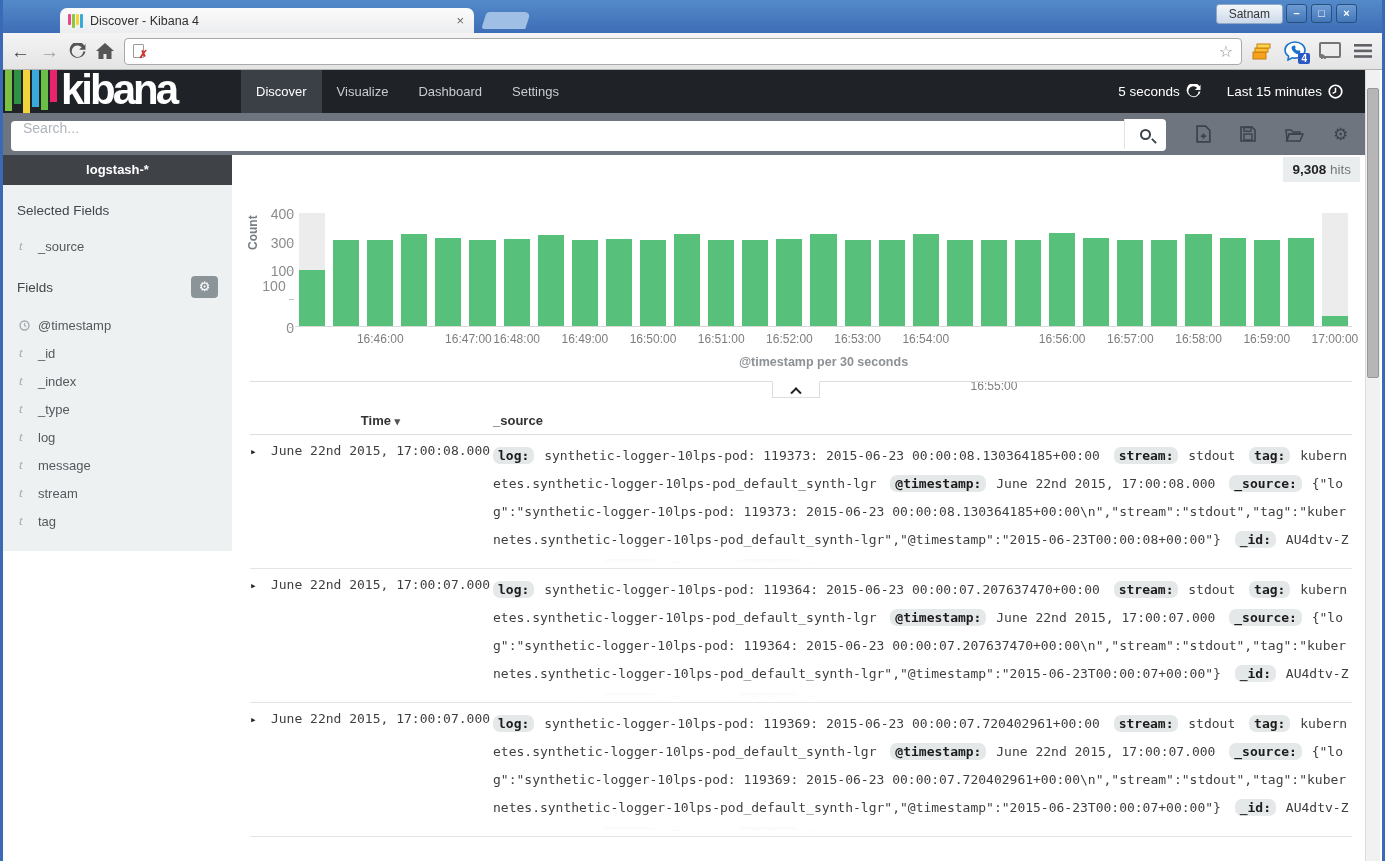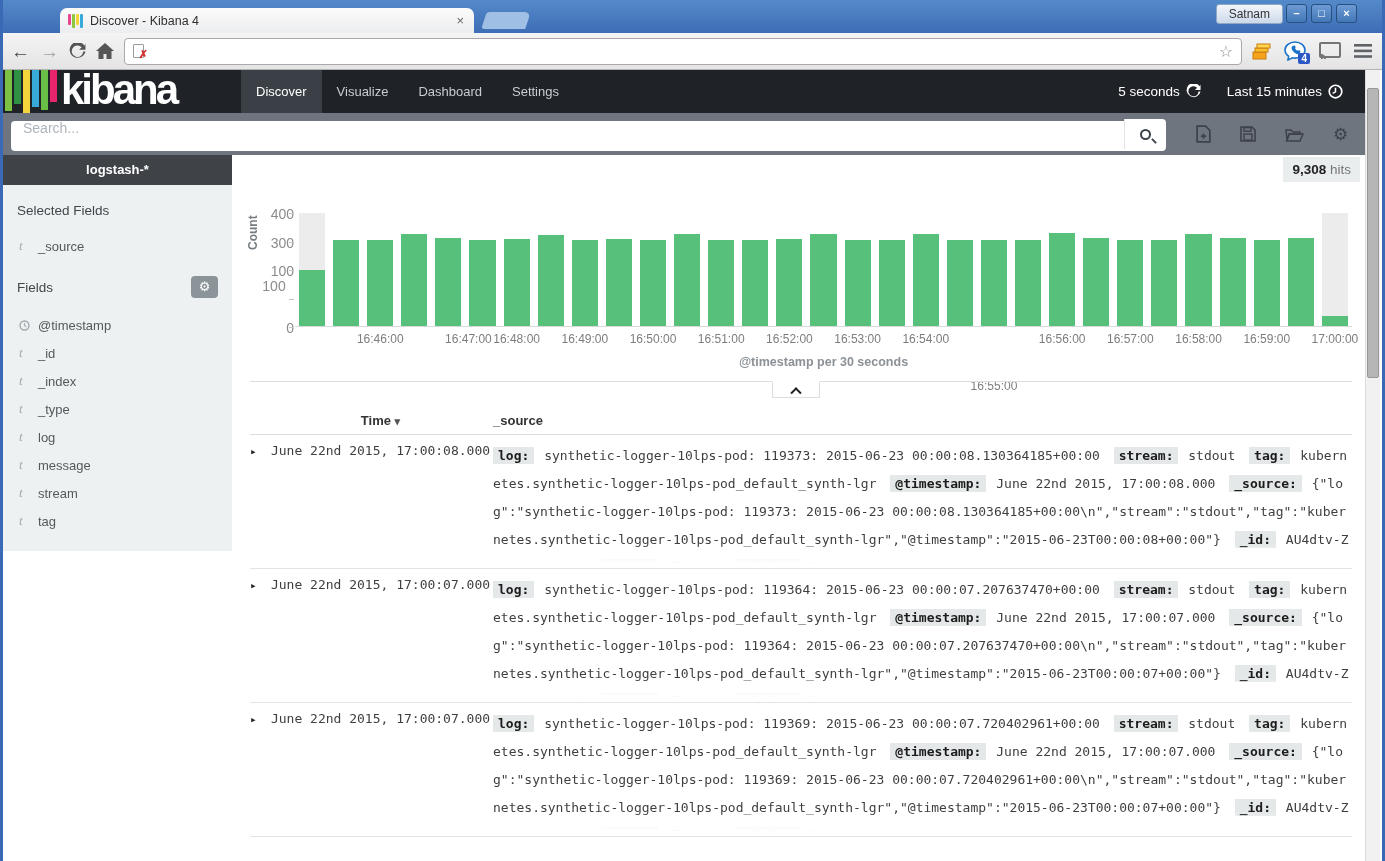--- a/index.html
+++ b/index.html
@@ -131,21 +131,21 @@
   .thead { display:flex; border-bottom:1px solid #ddd; padding-bottom:6px; font-family:"Liberation Sans",sans-serif; font-weight:bold; font-size:13px; color:#333; }
   .col-caret { width:18px; flex:none; }
   .col-time { width:225px; flex:none;text-align:center; }
   .sort-arrow { color:#555; font-size:11px; }
   .trow { display:flex; border-bottom:1px solid #e4e4e4; padding-top:7px; }
   .row-caret { color:#222; font-size:11px; padding-top:3px; cursor:pointer; }
   .cell-time { padding-top:1px; }
   .cell-src { position:relative; flex:1; max-height:126px; overflow:hidden; line-height:28px; padding-bottom:8px; }
   .cell-src::after { content:""; position:absolute; left:0; right:0; bottom:0; height:24px;
     background:linear-gradient(rgba(255,255,255,0), #fff 80%); }
-  .fbadge { background:#e4e8e8; font-weight:bold; color:#1c1c1c; padding:1px 5px; border-radius:0; margin-right:2px; }
+  .fbadge { background:#e4e8e8; font-weight:bold; color:#1c1c1c; padding:1px 5px; border-radius:7px; margin-right:2px; }
   .fval { margin-right:6px; word-break:break-all; }
   
   #scrollbar { position:absolute; right:5px; top:70px; bottom:0; width:15px; background:#f1f1f1; border-left:1px solid #dcdcdc; z-index:45; }
   #scroll-thumb { position:absolute; left:1px; top:18px; width:12px; height:290px; background:#b6b6b6; border:1px solid #989898; border-radius:2px; }
   svg { display:block; }
 </style>
 </head>
 <body>
 
 <div id="window">

